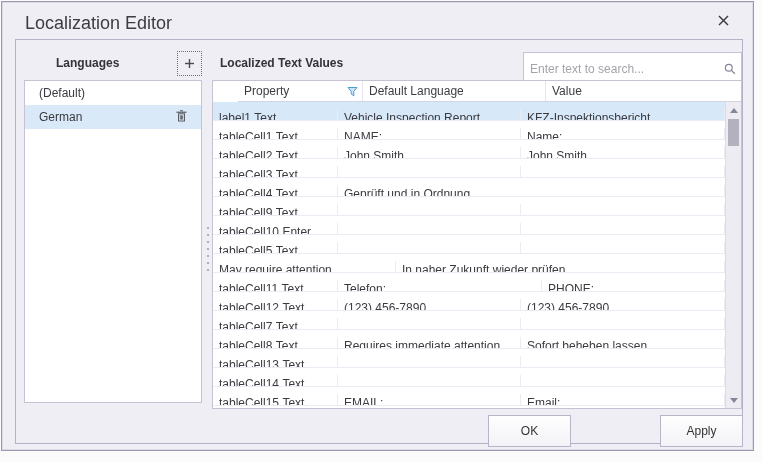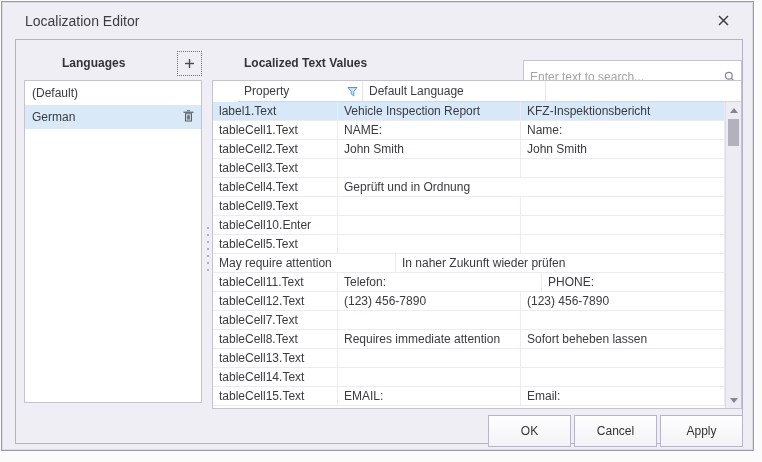--- a/index.html
+++ b/index.html
@@ -8,59 +8,59 @@
     background:#fbfbfc;
     font-family:"Liberation Sans", sans-serif;
     overflow:hidden;
   }
   .window {
     position:absolute; left:1px; top:1px; width:753px; height:450px;
     background:#efeef4;
     border:1px solid #9b98b2;
     box-shadow: inset 0 0 0 1px #dcdbe5;
   }
-  .title { position:absolute; left:23px; top:11px; font-size:14px; color:#3c3c42; }
+  .title { position:absolute; left:23px; top:11px; font-size:18px; color:#3c3c42; }
   .close-btn {
     position:absolute; right:20px; top:9px; width:20px; height:20px;
     display:flex; align-items:center; justify-content:center; cursor:pointer;
   }
   .panel {
     position:absolute; left:13px; top:37px; width:728px; height:405px;
     border:1px solid #b5b2c7; background:#efeef4;
   }
   
-  .lang-title { position:absolute; left:10px; top:16px; font-size:12px; font-weight:bold; color:#33333a;padding-left:36px; }
+  .lang-title { position:absolute; left:4px; top:16px; font-size:12px; font-weight:bold; color:#33333a;padding-left:36px; }
   .add-btn {
     position:absolute; left:161px; top:11px; width:25px; height:25px;
     border:1px dotted #6e6e80; background:#efeef4;
     display:flex; align-items:center; justify-content:center; cursor:pointer;
   }
   .lang-list {
     position:absolute; left:8px; top:40px; width:178px; height:323px;
     background:#fff; border:1px solid #c5c2d4;
   }
   .lang-item {
     height:24px; display:flex; align-items:center;
-    padding:0 7px; font-size:12px; color:#3a3a40; cursor:default;
+    padding:0 14px; font-size:12px; color:#3a3a40; cursor:default;
   }
   .lang-item.selected { background:#d9e9f8; }
   .lang-item .flex { flex:1; }
   
   .splitter {
     position:absolute; left:189px; top:187px; width:6px; height:44px;
     display:flex; flex-direction:column; align-items:center; justify-content:space-between;
     cursor:col-resize;
   }
   .splitter i { width:2px; height:2px; background:#9b99ad; border-radius:50%; }
   
-  .values-title { position:absolute; left:204px; top:16px; font-size:12px; font-weight:bold; color:#33333a;margin-left:24px; }
+  .values-title { position:absolute; left:204px; top:16px; font-size:12px; font-weight:bold; color:#33333a; }
   .search-box {
     position:absolute; left:507px; top:12px; width:219px; height:33px;
     background:#fff; border:1px solid #c5c2d4;
-    display:flex; align-items:center;margin-top:8px;
+    display:flex; align-items:center;
   }
   .search-box input {
     border:0; outline:0; flex:1; min-width:0;
     font:12px "Liberation Sans", sans-serif; color:#444;
     padding:0 2px 0 6px; background:transparent;
   }
   .search-box input::placeholder { color:#a3a3ac; }
   .search-icon { width:22px; display:flex; justify-content:center; align-items:center; cursor:pointer; }
   
   .grid {
@@ -72,21 +72,21 @@
     padding:3px 6px; font-size:12px; color:#3c3c42;
     border-right:1px solid #e6e4ee; position:relative; white-space:nowrap; cursor:pointer;
   }
   .c0 { width:125px; } .c1 { width:183px; } .c2 { flex:1; border-right:0; }
   .filter-ic { position:absolute; right:4px; top:5px; cursor:pointer; }
   .grid-body { position:absolute; left:0; top:21px; right:16px; bottom:0; overflow:hidden; }
   .grid-row { display:flex; height:19px; border-bottom:1px solid #eceaf2; cursor:default; }
   .grid-row.selected { background:#d7e8f8; }
   .g-cell {
     padding:2px 6px; font-size:12px; color:#3a3a40;
-    border-right:1px solid #eceaf2; white-space:nowrap; overflow:hidden;
+    border-right:1px solid #eceaf2; white-space:nowrap; overflow:hidden;margin-top:7px;
   }
   
   .vscroll {
     position:absolute; top:21px; right:0; bottom:0; width:16px;
     background:#edecf2; border-left:1px solid #dddbe6;
   }
   .vs-btn { position:absolute; left:0; width:15px; height:16px; display:flex; align-items:center; justify-content:center; cursor:pointer; }
   .vs-up { top:0; } .vs-down { bottom:0; }
   .tri-up { width:0; height:0; border-left:4px solid transparent; border-right:4px solid transparent; border-bottom:5px solid #85859a; }
   .tri-down { width:0; height:0; border-left:4px solid transparent; border-right:4px solid transparent; border-top:5px solid #85859a; }
@@ -172,20 +172,23 @@
           <span>Property</span>
           <span class="filter-ic">
             <svg width="11" height="11" viewBox="0 0 11 11">
                 <path d="M1 1.5 H10 L6.8 5.4 V9.9 L4.2 7.9 V5.4 Z" fill="#cfe4f7" stroke="#4e9bd4" stroke-width="1"></path>
               </svg>
           </span>
         </div>
         <div class="gh c1">
           <span>Default Language</span>
         </div>
+        <div class="gh c2">
+          <span>Value</span>
+        </div>
       </div>
       <div class="grid-body">
           <div class="grid-row selected">
             <div class="g-cell c0">label1.Text</div>
             <div class="g-cell c1">Vehicle Inspection Report</div>
             <div class="g-cell c2">KFZ-Inspektionsbericht</div>
           </div>
           <div class="grid-row">
             <div class="g-cell c0">tableCell1.Text</div>
             <div class="g-cell c1">NAME:</div>
@@ -265,16 +268,15 @@
           <span class="tri-up"></span>
         </div>
         <div class="vs-thumb"></div>
         <div class="vs-btn vs-down">
           <span class="tri-down"></span>
         </div>
       </div>
     </div>
 
     <div class="btn btn-ok">OK</div>
-    <div class="btn btn-cancel">Cancel</div>
     <div class="btn btn-apply">Apply</div>
   </div>
 </div>
 
 </body></html>

